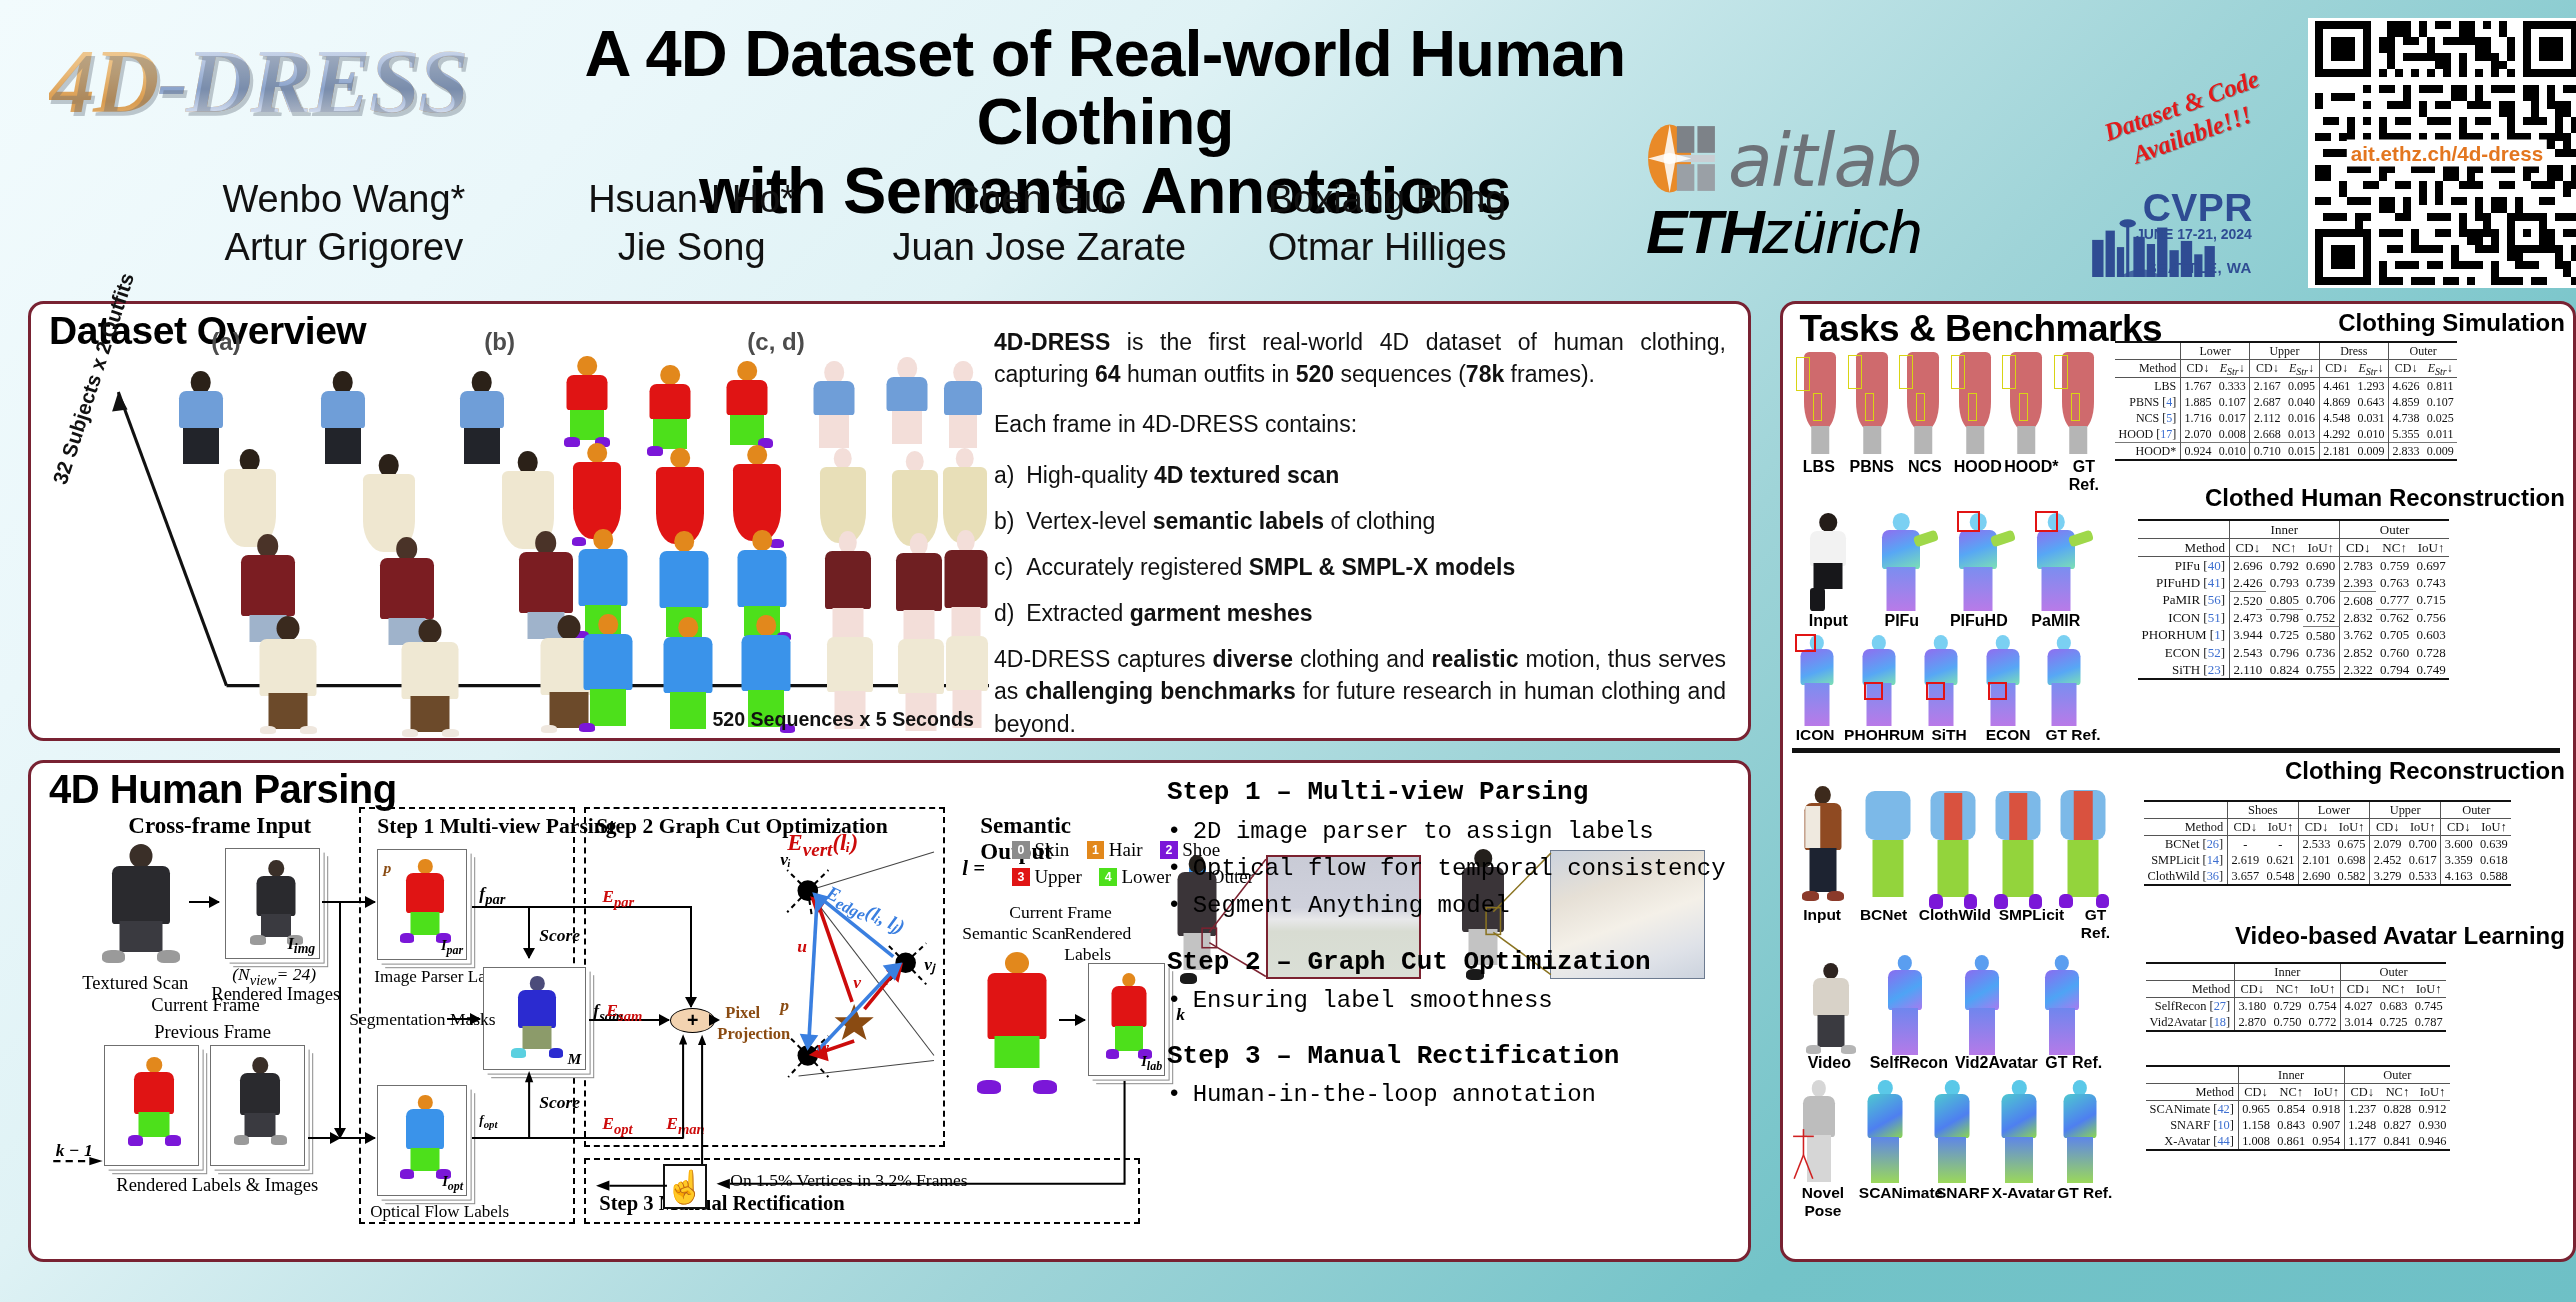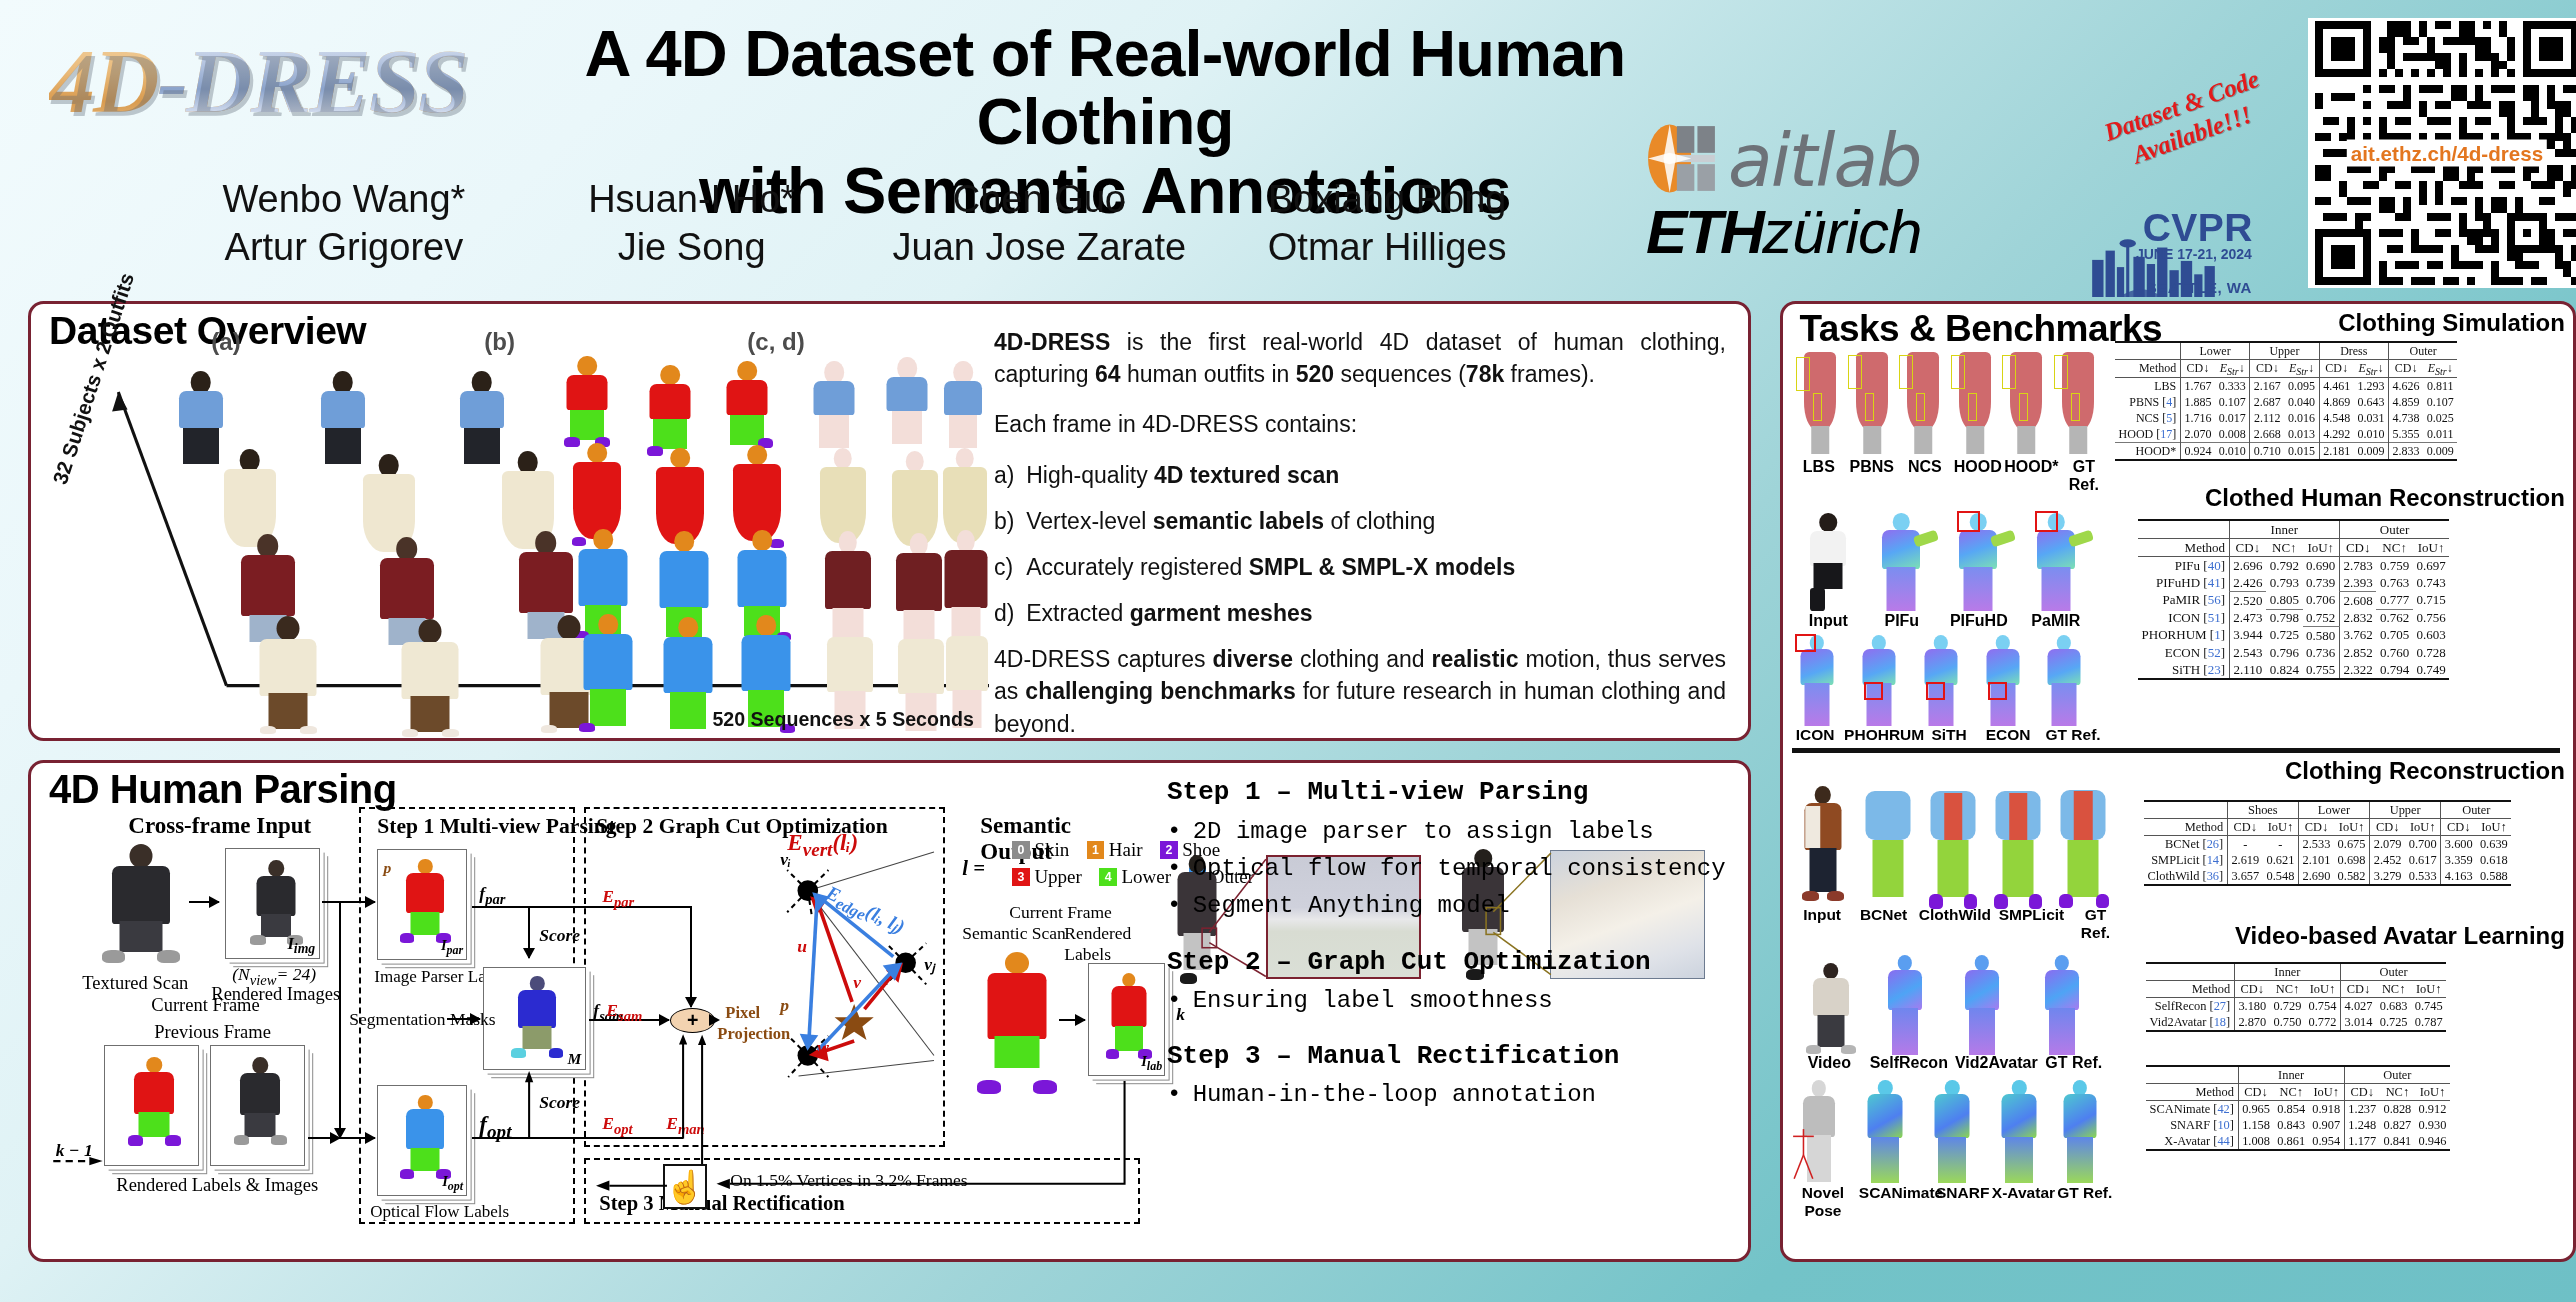--- a/index.html
+++ b/index.html
@@ -44,21 +44,21 @@
   .ait-mark { position:absolute; left:0; top:1px; width:72px; height:71px; }
   .ait-word { position:absolute; left:82px; top:-4.1px; font-size:73px; color:#6d7278;
               font-family:"DejaVu Sans",sans-serif; letter-spacing:-2.1px; }
   
   .ethz { position:absolute; left:1646px; top:196px; height:67px; width:397px;
           font-size:62px; font-style:italic; white-space:nowrap;
           font-family:"Liberation Sans Narrow","Liberation Sans",sans-serif; }
   .ethz b{ font-weight:bold; letter-spacing:-2.6px; }
   .ethz i{ font-weight:normal; letter-spacing:-1px; }
   
-  .cvpr { position:absolute; left:2089px; top:204px; width:165px; height:93px; color:#2f4c93; }
+  .cvpr { position:absolute; left:2089px; top:184px; width:165px; height:93px; color:#2f4c93; }
   .cvpr .cv-t { position:absolute; right:1px; top:2.1px; font-size:39px; font-weight:bold; letter-spacing:0.5px;}
   .cvpr .cv-d { position:absolute; right:2.1px; top:42px; font-size:14px; font-weight:bold;}
   .cvpr .cv-c { position:absolute; right:2.1px; bottom:1px; font-size:15px; font-weight:bold; letter-spacing:0.5px;}
   .skyline { position:absolute; left:0; bottom:0; width:129px; height:67px; }
   
   .avail { position:absolute; left:2081px; top:88px; width:222px; height:93px;
            transform:rotate(-20deg); color:#e21b1b; font-weight:bold; font-style:italic;
            font-size:25px; line-height:1.25; text-align:center;
            font-family:"Liberation Serif",serif;
            text-shadow:1px 1px 0 rgba(0,0,0,.25); }
@@ -642,21 +642,21 @@
           <div class="torso" style="top:13.4px;width:38px;height:40px;background:#3a93ea"></div>
           <div class="legs" style="top:53px;width:29px;height:23px;background:#4de01b"></div>
           <div class="shoe" style="left:2.1px;top:74px;width:14.4px;height:9.3px;background:#7b17d8"></div>
           <div class="shoe" style="right:2.1px;top:74px;width:14.4px;height:9.3px;background:#7b17d8"></div>
         </div>
       </div>
       <div class="mathlbl" style="right:3.1px;bottom:1px;font-size:14.4px"><span>I</span><sub>opt</sub></div>
     </div>
     <div class="hp-cap" style="left:330px;top:399px;font-size:17px">Optical Flow Labels</div>
 
-    <div class="mathlbl" style="left:439px;top:309px;font-size:23px"><span>f</span><sub>opt</sub></div>
+    <div class="mathlbl" style="left:439px;top:309px;font-size:13px"><span>f</span><sub>opt</sub></div>
     <div class="plain-h" style="left:432px;top:334px;width:155px"></div>
     <svg style="position:absolute;left:485px;top:268px;width:10.3px;height:68px" viewBox="0 0 20 132" width="10.3" height="68">
       <line x1="8" y1="130" x2="8" y2="20" stroke="#000" stroke-width="4"></line>
       <polygon points="0,22 8,0 16,22" fill="#000"></polygon>
     </svg>
     <div class="mathlbl" style="left:499px;top:289px;font-size:17.5px">Score</div>
 
     <div class="mathlbl" style="left:553px;top:197px;font-size:17.5px"><span>f</span><sub>sam</sub></div>
     <div class="arrow-h" style="left:549px;top:216px;width:80px"></div>
 

